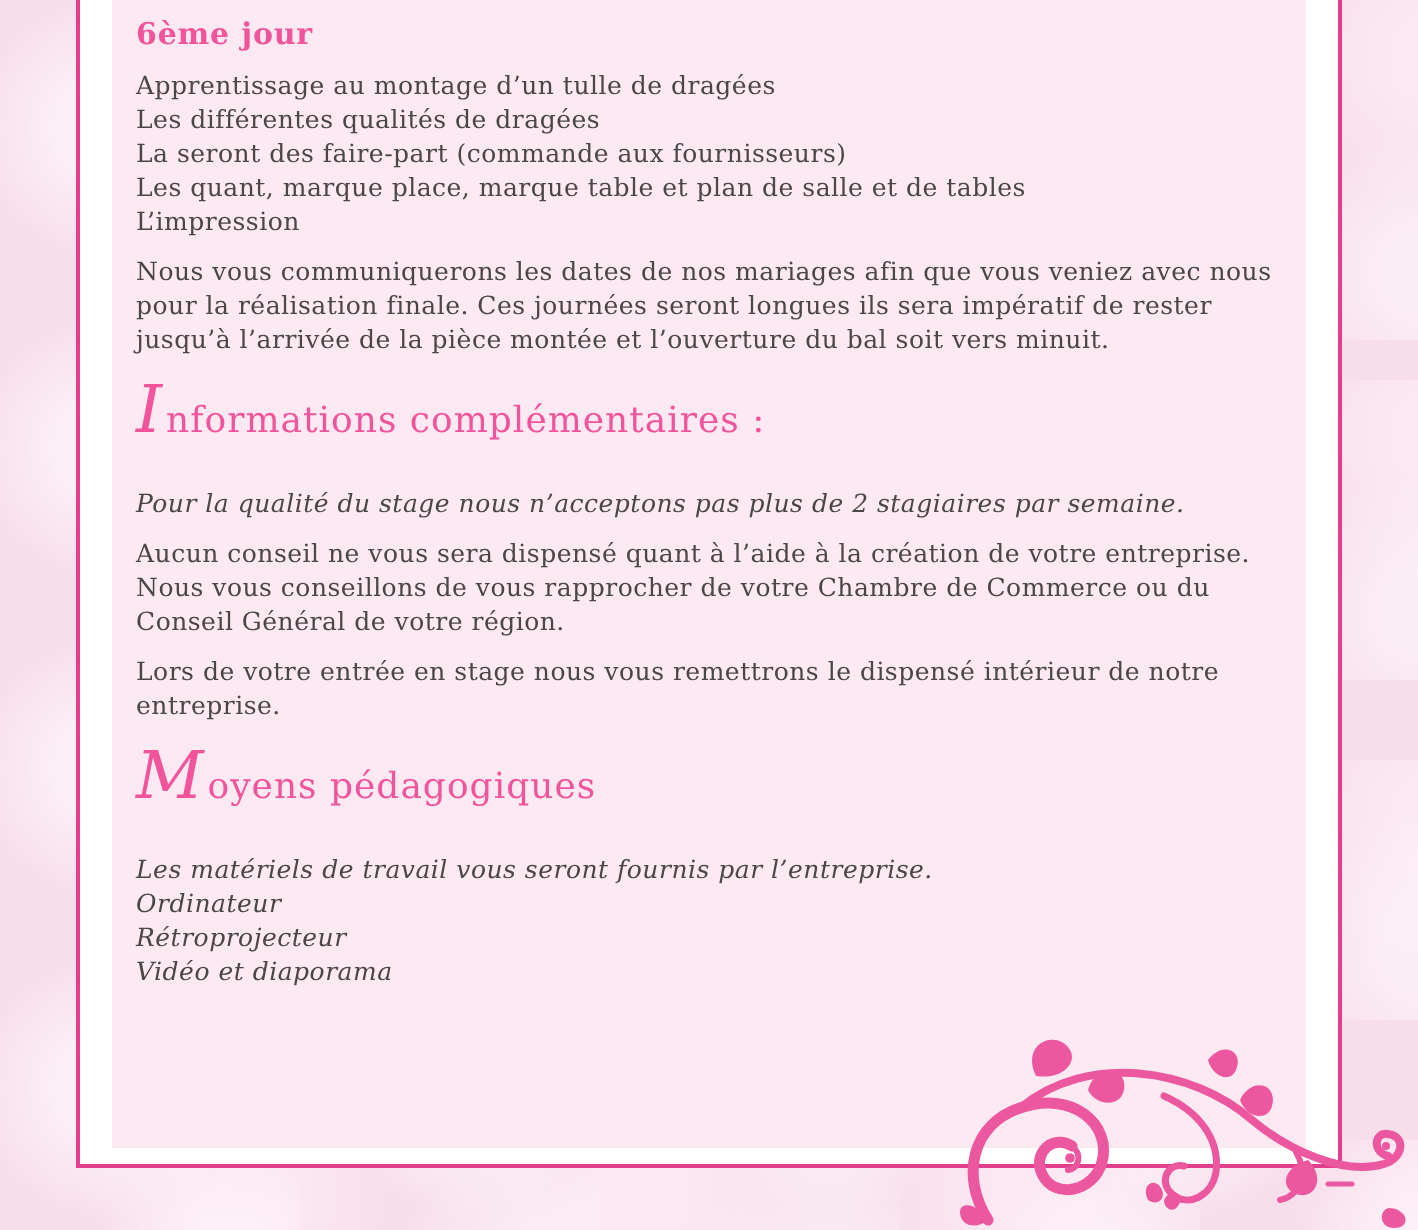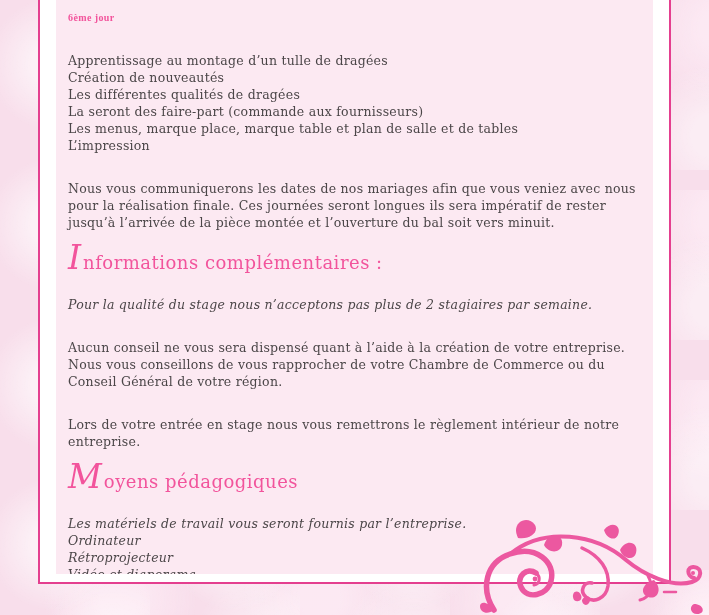--- a/index.html
+++ b/index.html
@@ -31,28 +31,27 @@
     border:2px solid var(--accent);
   }
   .content{
     position:absolute;
     left:16px; right:16px; top:14px; bottom:8px;
     background:var(--content-bg);
     padding:9px 8px 0 12px;
     overflow:hidden;
   }
   .day-heading{
-    font-size:10px;
+    font-size:15px;
     line-height:17px;
     font-weight:bold;
     letter-spacing:.4px;
     color:var(--heading-pink);
-    font-family:Liberation Serif, serif;
   }
-  .text-block{margin-top:26px;}
+  .text-block{margin-top:8px;}
   .line{
     font-size:12.5px;
     line-height:17px;
     letter-spacing:.25px;
     color:var(--body-text);
   }
   .section-heading{
     margin-top:7px;
     color:var(--heading-pink);
     line-height:40px;
@@ -81,38 +80,37 @@
 </style>
 </head>
 <body>
 
 <div class="page">
   <div class="content">
     <div class="day-heading">6ème jour</div>
     <div>
         <div class="text-block">
           <div class="line">Apprentissage au montage d’un tulle de dragées</div>
-          <div class="line">Création de nouveautés</div>
           <div class="line">Les différentes qualités de dragées</div>
           <div class="line">La seront des faire-part (commande aux fournisseurs)</div>
-          <div class="line">Les menus, marque place, marque table et plan de salle et de tables</div>
+          <div class="line">Les quant, marque place, marque table et plan de salle et de tables</div>
           <div class="line">L’impression</div>
         </div>
         <div class="text-block">
           <div class="line">Nous vous communiquerons les dates de nos mariages afin que vous veniez avec nous pour la réalisation finale. Ces journées seront longues ils sera impératif de rester jusqu’à l’arrivée de la pièce montée et l’ouverture du bal soit vers minuit.</div>
         </div>
         <div class="section-heading"><span class="dropcap">I</span><span class="heading-rest">nformations complémentaires :</span></div>
         <div class="text-block">
           <div class="line">Pour la qualité du stage nous n’acceptons pas plus de 2 stagiaires par semaine.</div>
         </div>
         <div class="text-block">
           <div class="line">Aucun conseil ne vous sera dispensé quant à l’aide à la création de votre entreprise. Nous vous conseillons de vous rapprocher de votre Chambre de Commerce ou du Conseil Général de votre région.</div>
         </div>
         <div class="text-block">
-          <div class="line">Lors de votre entrée en stage nous vous remettrons le règlement intérieur de notre entreprise.</div>
+          <div class="line">Lors de votre entrée en stage nous vous remettrons le dispensé intérieur de notre entreprise.</div>
         </div>
         <div class="section-heading"><span class="dropcap">M</span><span class="heading-rest">oyens pédagogiques</span></div>
         <div class="text-block">
           <div class="line">Les matériels de travail vous seront fournis par l’entreprise.</div>
           <div class="line">Ordinateur</div>
           <div class="line">Rétroprojecteur</div>
           <div class="line">Vidéo et diaporama</div>
         </div>
       </div>
   </div>

